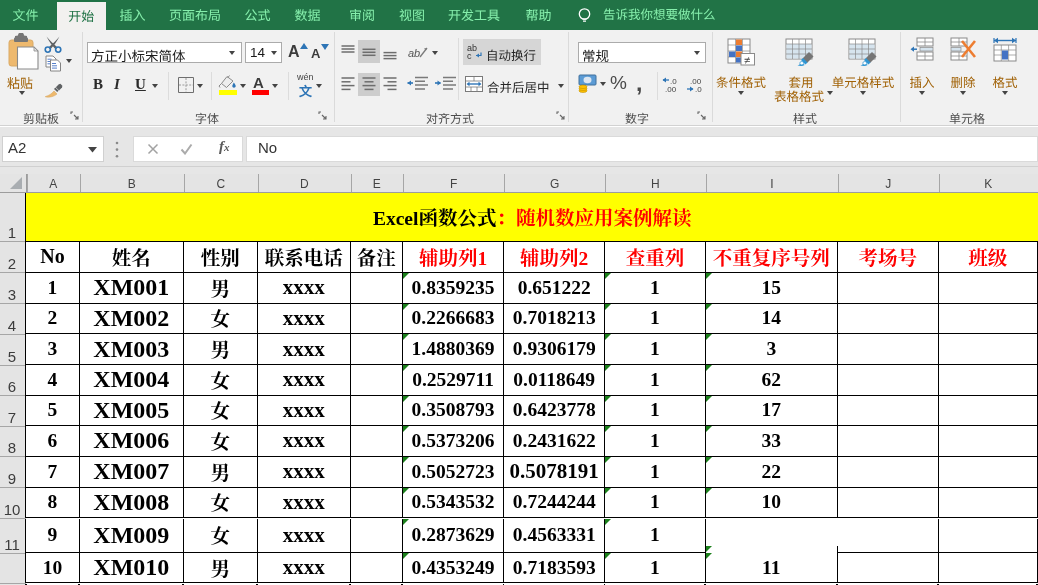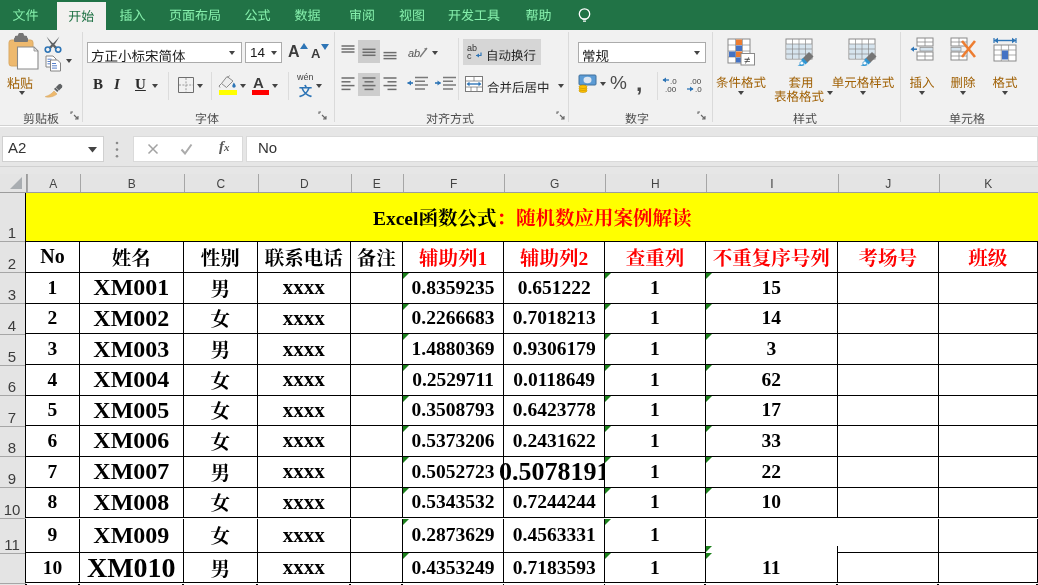--- a/index.html
+++ b/index.html
@@ -45,20 +45,21 @@
 <span class="tab" style="left:307.5px;transform:translateX(-50%)">数据</span>
 <span class="tab" style="left:362px;transform:translateX(-50%)">审阅</span>
 <span class="tab" style="left:412px;transform:translateX(-50%)">视图</span>
 <span class="tab" style="left:474px;transform:translateX(-50%)">开发工具</span>
 <span class="tab" style="left:538.5px;transform:translateX(-50%)">帮助</span>
 <div id="activetab">开始</div>
 <svg class="abs" style="left:576px;top:7px" width="17" height="17" viewBox="0 0 17 17">
       <circle cx="8.5" cy="7" r="5.2" fill="none" stroke="#fff" stroke-width="1.3"></circle>
       <path d="M6.5 12.2h4M7 14.2h3" stroke="#fff" stroke-width="1.2" fill="none"></path>
     </svg>
+<span class="tab" style="left:603px;font-size:12.5px">告诉我你想要做什么</span>
 </div>
 <div class="abs" id="ribbon">
 <div class="gsep" style="left:82px"></div>
 <div class="gsep" style="left:333.5px"></div>
 <div class="gsep" style="left:568px"></div>
 <div class="gsep" style="left:712px"></div>
 <div class="gsep" style="left:899.5px"></div>
 <div class="glabel" style="left:41px">剪贴板</div>
 <div class="glabel" style="left:207px">字体</div>
 <div class="glabel" style="left:450px">对齐方式</div>
@@ -652,21 +653,21 @@
 <div class="cell" style="left:257.8px;top:456.8px;width:93px;height:30.9px;font-size:21px;">
     <span>xxxx</span>
   </div>
 <div class="cell" style="left:350.8px;top:456.8px;width:52px;height:30.9px;font-size:18px;">
     <span></span>
   </div>
 <div class="cell" style="left:402.8px;top:456.8px;width:101.5px;height:30.9px;font-size:19.5px;">
     <i class="tri" style="left:0;top:0"></i>
     <span>0.5052723</span>
   </div>
-<div class="cell" style="left:504.2px;top:456.8px;width:101px;height:30.9px;font-size:26px;">
+<div class="cell" style="left:504.2px;top:456.8px;width:101px;height:30.9px;font-size:21px;">
     <span>0.5078191</span>
   </div>
 <div class="cell" style="left:605.2px;top:456.8px;width:100.5px;height:30.9px;font-size:19.5px;">
     <i class="tri" style="left:0;top:0"></i>
     <span>1</span>
   </div>
 <div class="cell" style="left:705.8px;top:456.8px;width:132px;height:30.9px;font-size:19.5px;">
     <i class="tri" style="left:0;top:0"></i>
     <span>22</span>
   </div>
@@ -744,21 +745,21 @@
   </div>
 <div class="cell" style="left:837.8px;top:518.5px;width:101px;height:34.6px;font-size:18px;">
     <span></span>
   </div>
 <div class="cell" style="left:938.8px;top:518.5px;width:99px;height:34.6px;font-size:18px;">
     <span></span>
   </div>
 <div class="cell" style="left:26.8px;top:553px;width:53px;height:30.4px;font-size:19.5px;border-left:1.5px solid #000;left:25.2px;width:54.5px;">
     <span>10</span>
   </div>
-<div class="cell" style="left:79.8px;top:553px;width:104px;height:30.4px;font-size:28px;">
+<div class="cell" style="left:79.8px;top:553px;width:104px;height:30.4px;font-size:24px;">
     <span>XM010</span>
   </div>
 <div class="cell" style="left:183.8px;top:553px;width:74px;height:30.4px;font-size:19.5px;">
     <span>男</span>
   </div>
 <div class="cell" style="left:257.8px;top:553px;width:93px;height:30.4px;font-size:21px;">
     <span>xxxx</span>
   </div>
 <div class="cell" style="left:350.8px;top:553px;width:52px;height:30.4px;font-size:18px;">
     <span></span>

